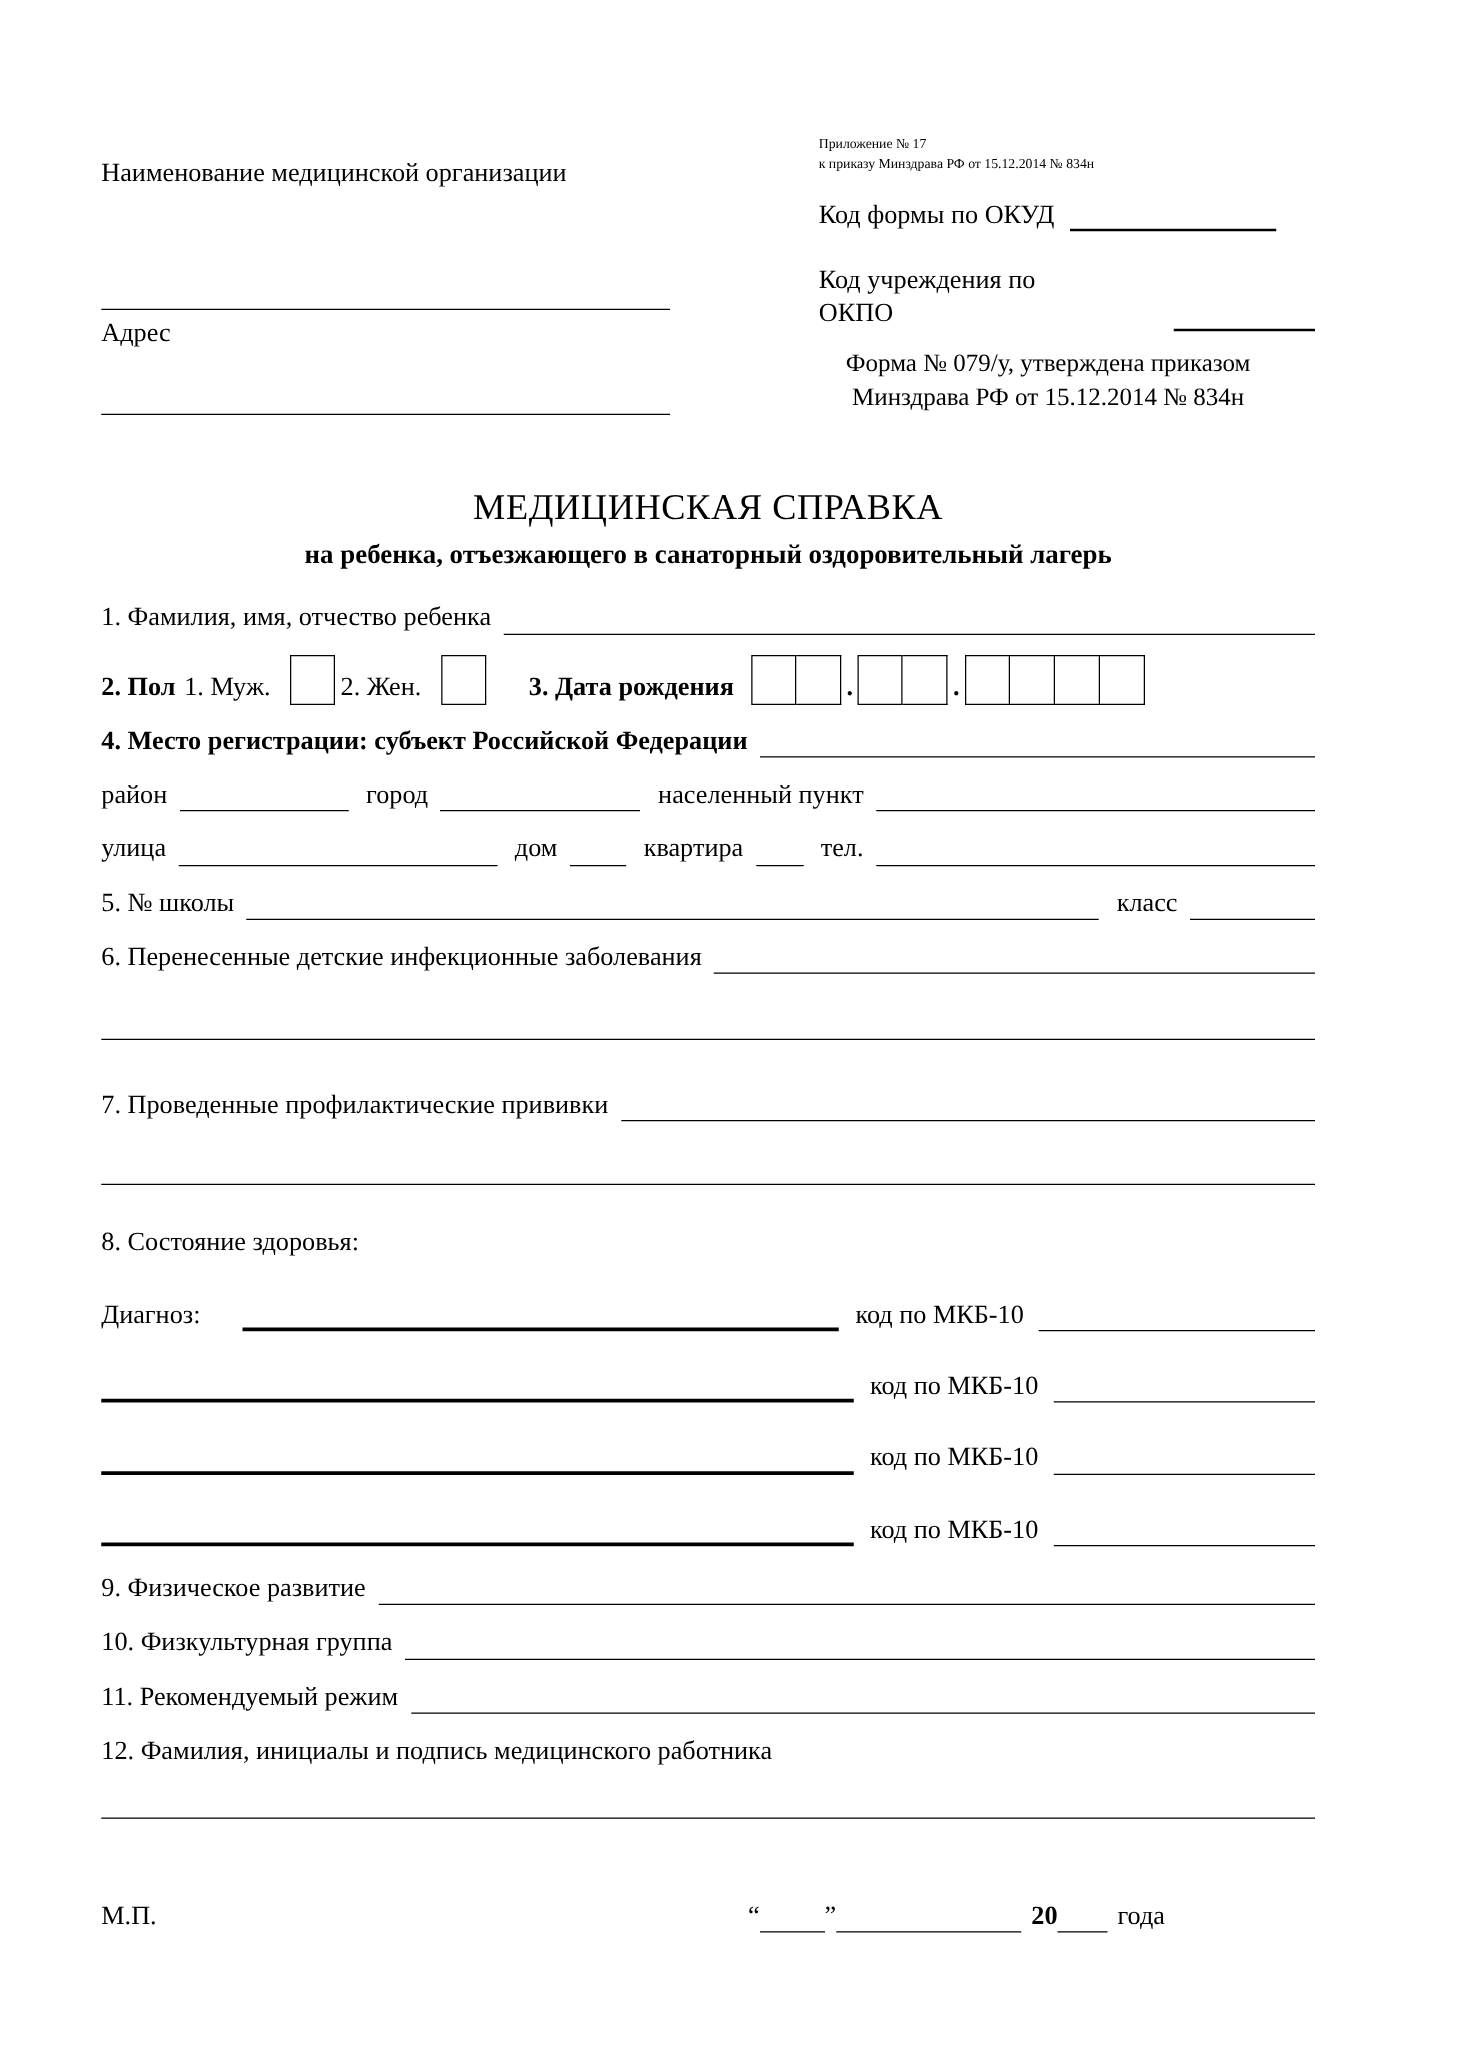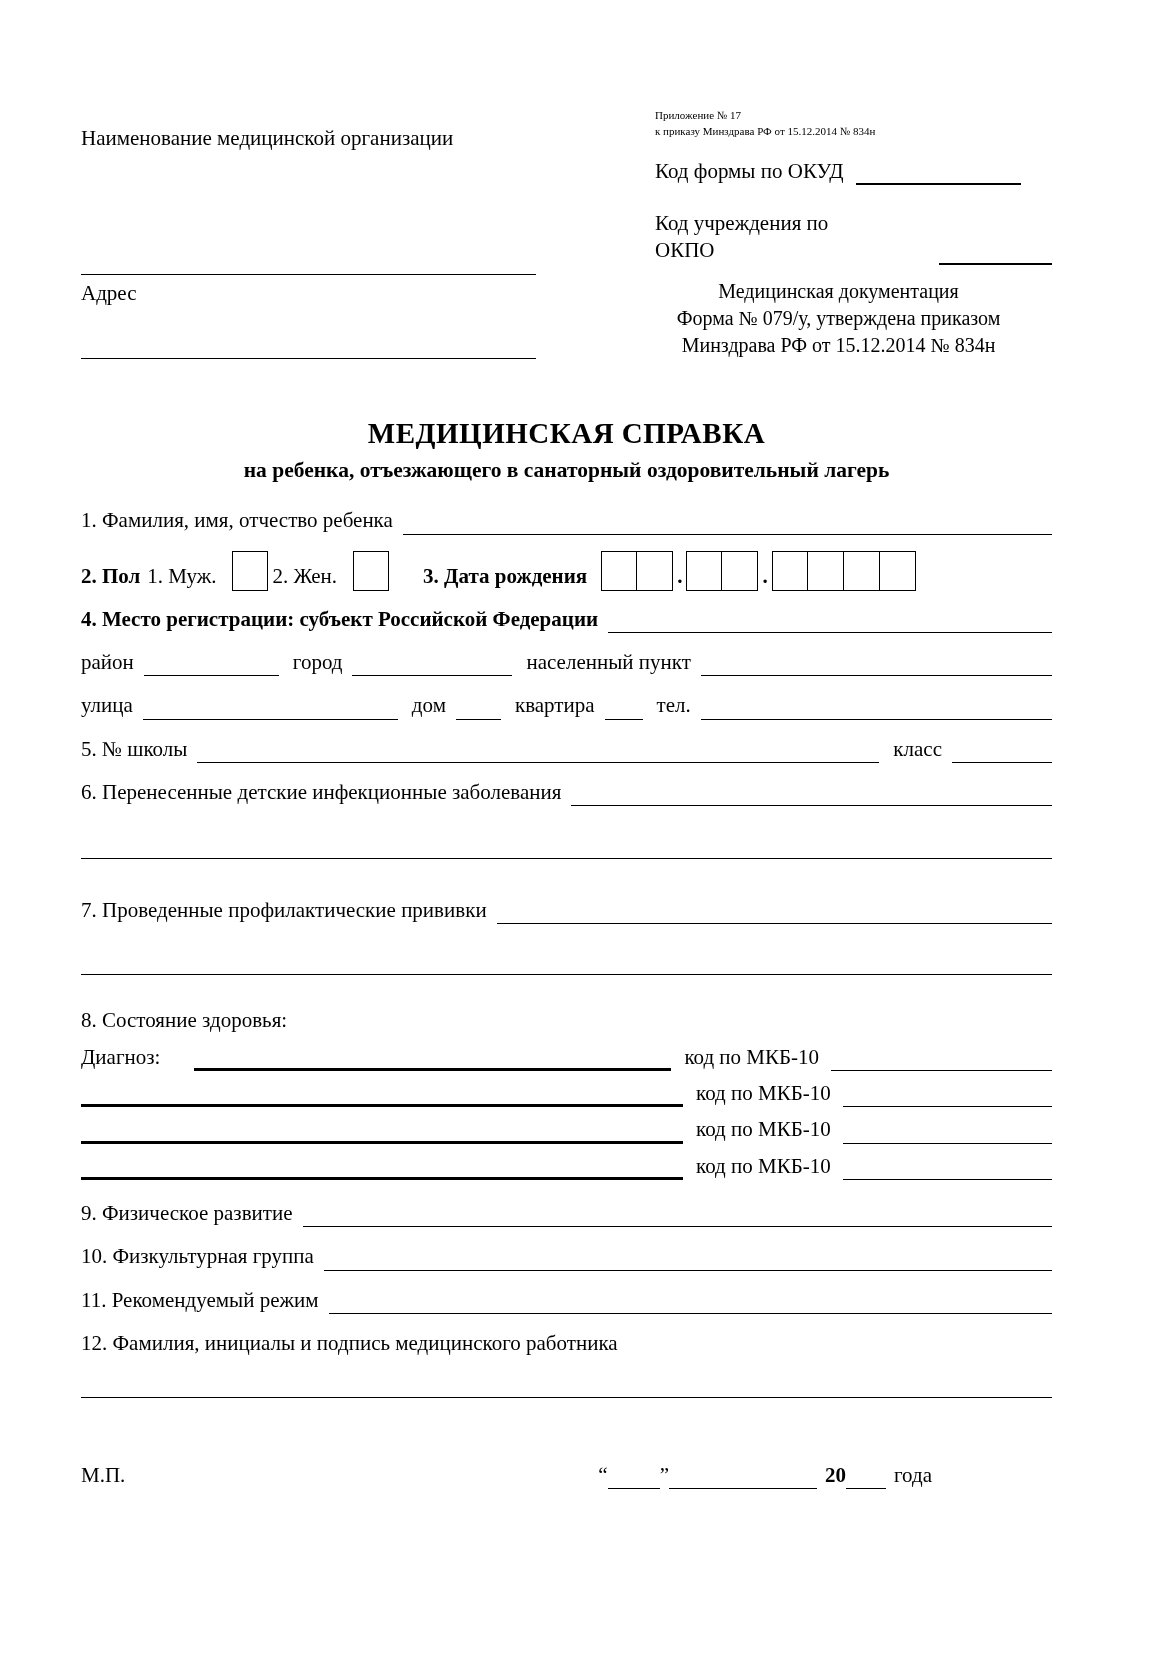--- a/index.html
+++ b/index.html
@@ -20,42 +20,42 @@
   .hdr-gap{flex:1;}
   .uline{border-bottom:1.5px solid #000;height:0;}
   .uline2{border-bottom:2px solid #000;height:0;}
   .org-label{margin-top:17px;}
   .okud-row{margin-top:18px;}
   .okpo-row{margin-top:25px;gap:45px;}
   .meddoc{margin-top:13px;text-align:center;font-size:20px;line-height:1.35;padding-right:30px;}
 
   
   .title-wrap{text-align:center;margin-top:56px;}
-  .title{font-size:29px;font-weight:700;letter-spacing:.5px;}
+  .title{font-size:29px;font-weight:400;letter-spacing:.5px;}
   .subtitle{font-size:21.5px;font-weight:700;margin-top:5px;}
 
   
   .row{display:flex;align-items:flex-end;margin-top:16px;}
   .row .lbl{white-space:nowrap;}
   .b{font-weight:700;}
   .blank{border-bottom:1.5px solid #000;height:0;align-self:flex-end;margin-left:10px;}
   .grow{flex:1;}
   .hr{border-bottom:1.5px solid #000;height:0;}
 
   .gapL{margin-left:14px;}
 
   
   .cbox{width:36px;height:40px;border:1.5px solid #000;box-sizing:border-box;align-self:flex-end;margin-bottom:0;}
   .cells{display:flex;align-self:flex-end;}
   .cell{width:36px;height:40px;border:1.5px solid #000;box-sizing:border-box;}
   .cell + .cell{border-left:0;}
   .dot{align-self:flex-end;font-weight:700;margin:0 4px;}
 
   
-  .diag-row{display:flex;align-items:center;margin-top:9px;}
+  .diag-row{display:flex;align-items:center;margin-top:30px;}
   .diag-blank{border-bottom:3.5px solid #000;height:0;align-self:flex-end;}
   .icd-lbl{white-space:nowrap;margin-left:13px;}
   .icd-blank{border-bottom:1.5px solid #000;height:0;align-self:flex-end;flex:1;margin-left:12px;}
 
   
   .footer{display:flex;align-items:flex-end;margin-top:64px;gap:47px;}
   .f-right{margin-left:auto;margin-right:120px;display:flex;align-items:flex-end;}
   .f-blank{border-bottom:1.5px solid #000;height:0;align-self:flex-end;}
 </style>
 </head>
@@ -78,21 +78,20 @@
       </div>
       <div class="hdr-row okud-row">
         <span class="lbl">Код формы по ОКУД</span>
         <span class="uline2" style="width:165px;margin-left:12px;"></span>
       </div>
       <div class="hdr-row okpo-row">
         <span class="lbl">Код учреждения по ОКПО</span>
         <span class="uline2" style="width:120px;margin-left:14px;"></span>
       </div>
       <div class="meddoc">
-        <div>Медицинская документация</div>
         <div>Форма № 079/у, утверждена приказом</div>
         <div>Минздрава РФ от 15.12.2014 № 834н</div>
       </div>
     </div>
   </div>
 
   <div class="title-wrap">
     <div class="title">МЕДИЦИНСКАЯ СПРАВКА</div>
     <div class="subtitle">на ребенка, отъезжающего в санаторный оздоровительный лагерь</div>
   </div>

